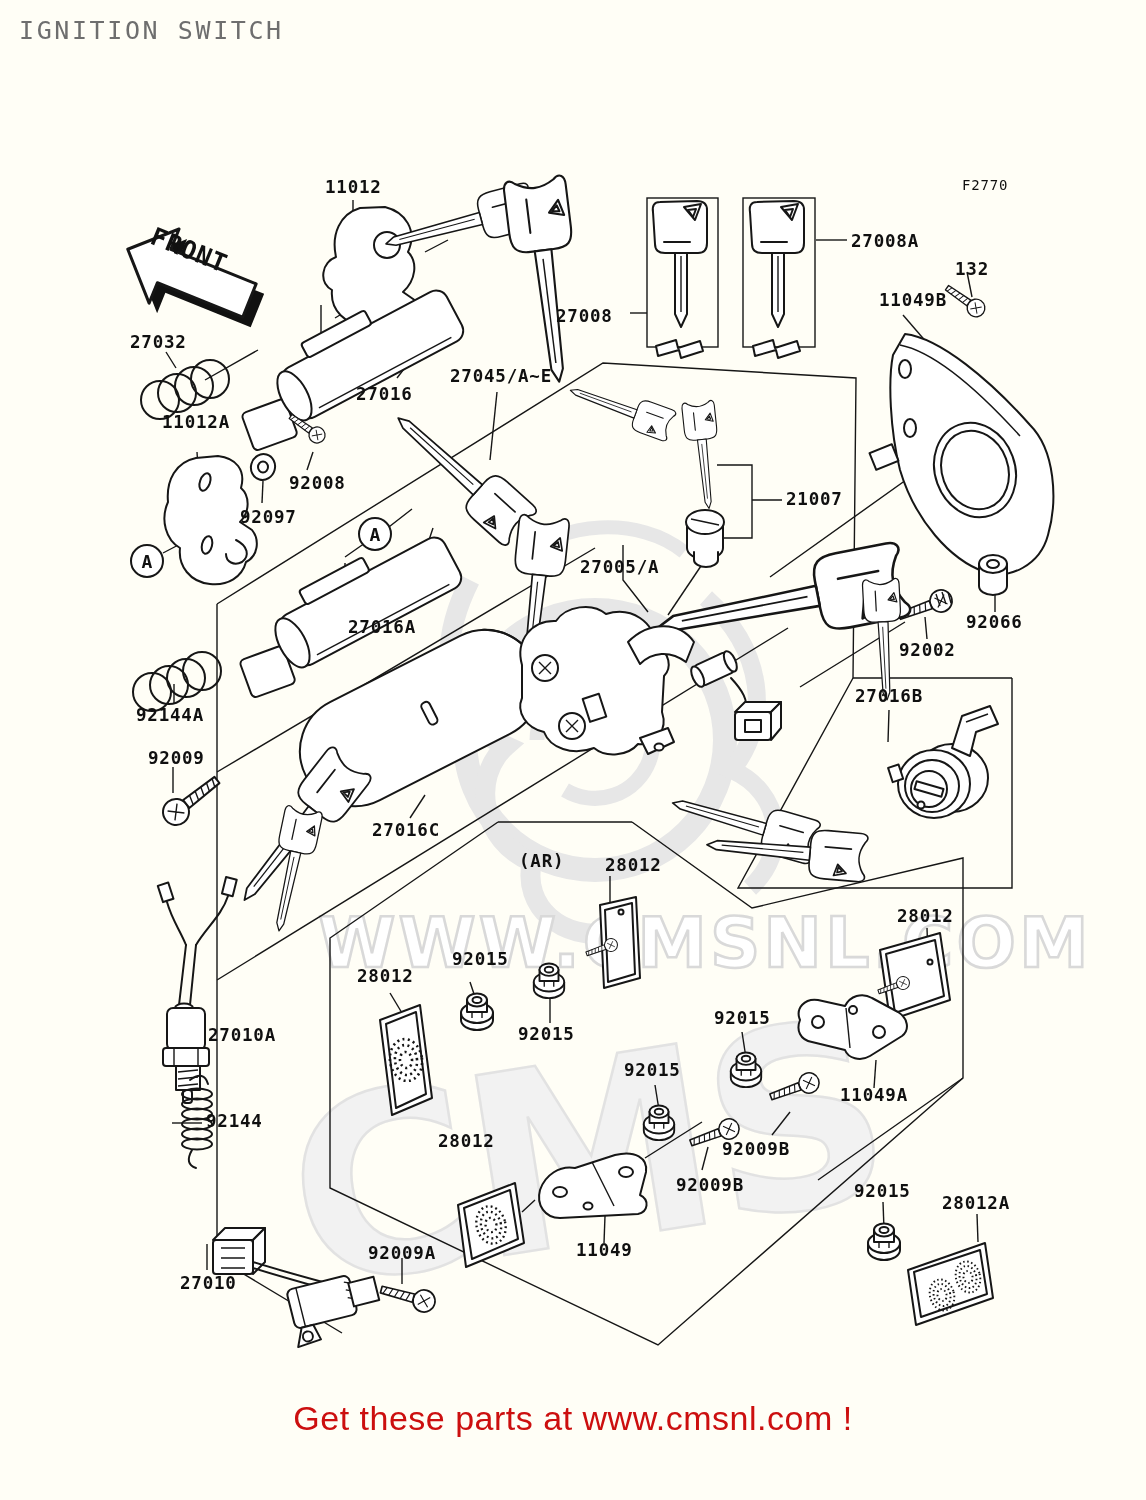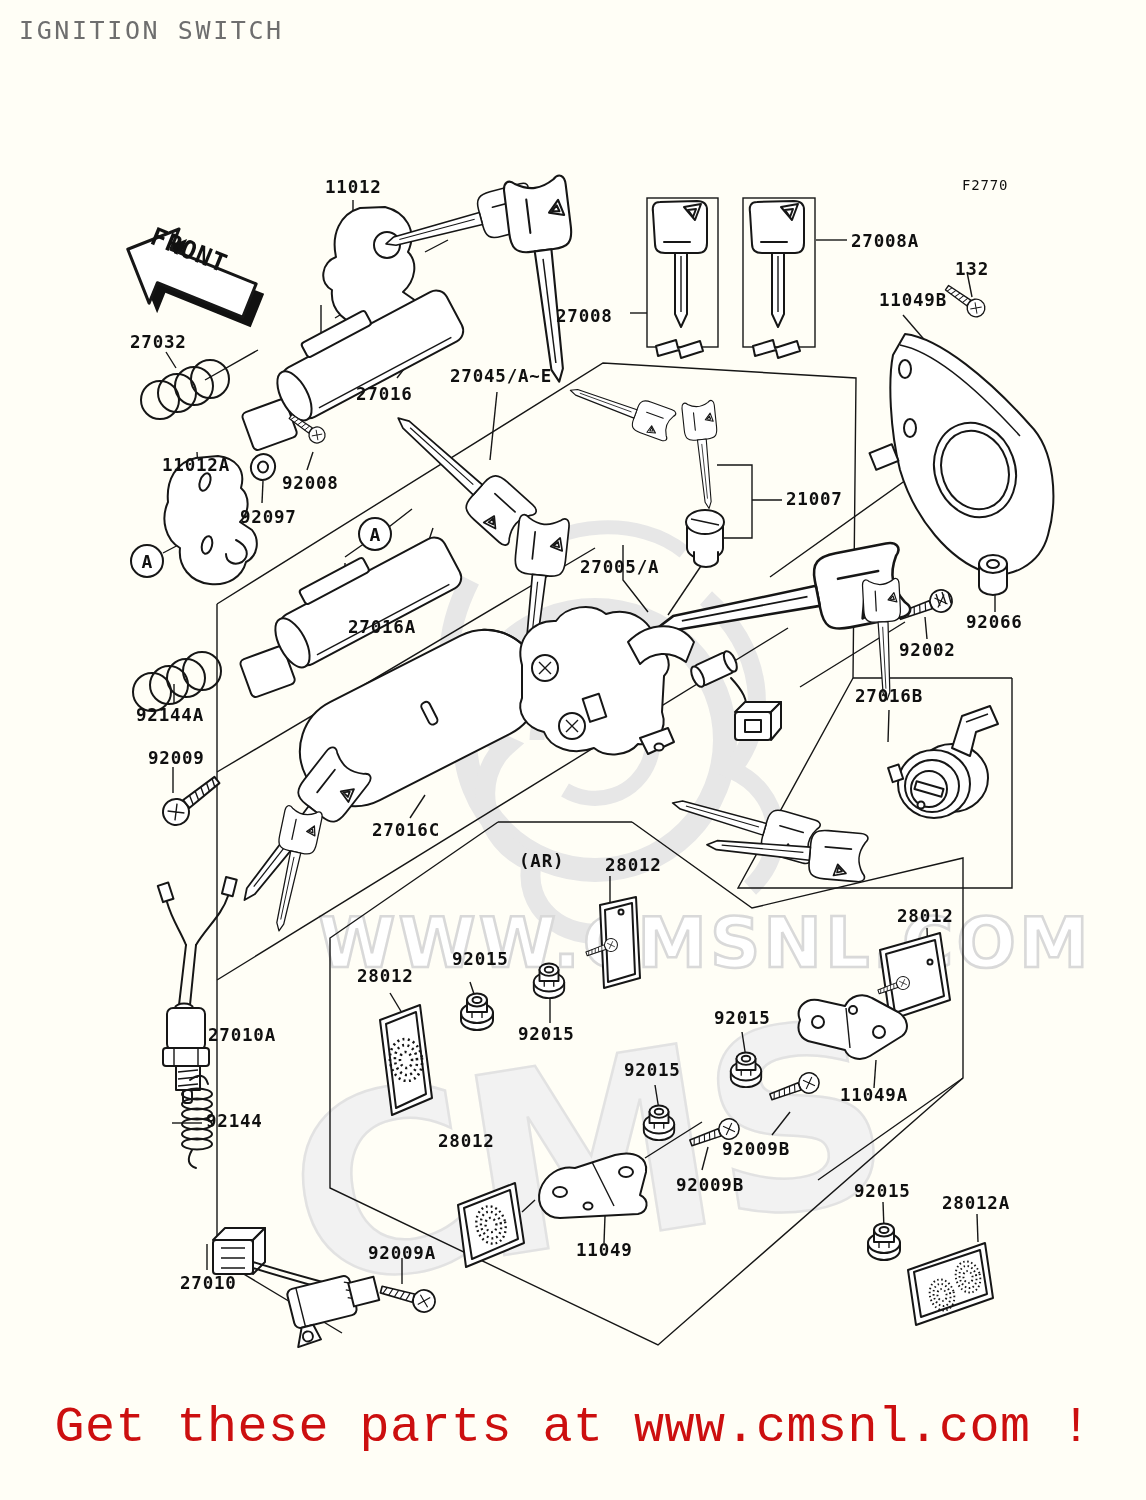--- a/index.html
+++ b/index.html
@@ -17,21 +17,21 @@
   .pt{stroke:var(--line-color);stroke-width:2;fill:#fff;stroke-linejoin:round;stroke-linecap:round;}
   .ptn{stroke:var(--line-color);stroke-width:2;fill:none;stroke-linejoin:round;stroke-linecap:round;}
   .thk{stroke:var(--line-color);stroke-width:3;fill:#fff;stroke-linejoin:round;}
   .ln{stroke:var(--line-color);stroke-width:1.4;fill:none;}
   .dots{stroke:var(--line-color);stroke-width:2.6;fill:none;stroke-dasharray:2 3.4;}
   .wm{stroke:var(--wm-color);fill:none;}
   #title{position:absolute;left:19px;top:16px;font-size:25px;letter-spacing:2.6px;color:var(--title-color);font-family:"DejaVu Sans Mono",monospace;white-space:nowrap;}
   #labels-layer{position:absolute;left:0;top:0;width:100%;height:100%;}
   .part-label{position:absolute;font-family:"DejaVu Sans Mono",monospace;font-size:17.5px;font-weight:700;letter-spacing:0.8px;color:var(--label-color);white-space:nowrap;}
   .part-label.small{font-size:14px;font-weight:400;}
-  #footer{position:absolute;left:0;right:0;top:1399px;text-align:center;font-family:Liberation Mono, monospace;font-size:50px;color:var(--footer-color);letter-spacing:0.5px;}
+  #footer{position:absolute;left:0;right:0;top:1399px;text-align:center;font-family:Liberation Sans, sans-serif;font-size:34px;color:var(--footer-color);letter-spacing:0.5px;}
 </style>
 </head>
 <body>
 
 <div id="page">
 
   <svg id="diagram-svg" width="1146" height="1500" viewBox="0 0 1146 1500">
 
     <defs>
       <g id="key">
@@ -444,22 +444,22 @@
   <div id="title">IGNITION SWITCH</div>
 
   <div id="labels-layer">
       <span class="part-label" style="left: 325px; top: 177px;">11012</span>
       <span class="part-label" style="left: 130px; top: 332px;">27032</span>
       <span class="part-label" style="left: 356px; top: 384px;">27016</span>
       <span class="part-label" style="left: 556px; top: 306px;">27008</span>
       <span class="part-label" style="left: 851px; top: 231px;">27008A</span>
       <span class="part-label" style="left: 955px; top: 259px;">132</span>
       <span class="part-label" style="left: 879px; top: 290px;">11049B</span>
-      <span class="part-label" style="left: 162px; top: 455px;">11012A</span>
-      <span class="part-label" style="left: 282px; top: 473px;">92008</span>
+      <span class="part-label" style="left: 162px; top: 412px;">11012A</span>
+      <span class="part-label" style="left: 289px; top: 473px;">92008</span>
       <span class="part-label" style="left: 240px; top: 507px;">92097</span>
       <span class="part-label" style="left: 450px; top: 366px;">27045/A~E</span>
       <span class="part-label" style="left: 580px; top: 519px; margin-top: 38px;">27005/A</span>
       <span class="part-label" style="left: 786px; top: 489px;">21007</span>
       <span class="part-label" style="left: 966px; top: 612px; text-align: right;">92066</span>
       <span class="part-label" style="left: 899px; top: 640px;">92002</span>
       <span class="part-label" style="left: 348px; top: 617px;">27016A</span>
       <span class="part-label" style="left: 136px; top: 705px;">92144A</span>
       <span class="part-label" style="left: 148px; top: 748px;">92009</span>
       <span class="part-label" style="left: 372px; top: 820px;">27016C</span>

